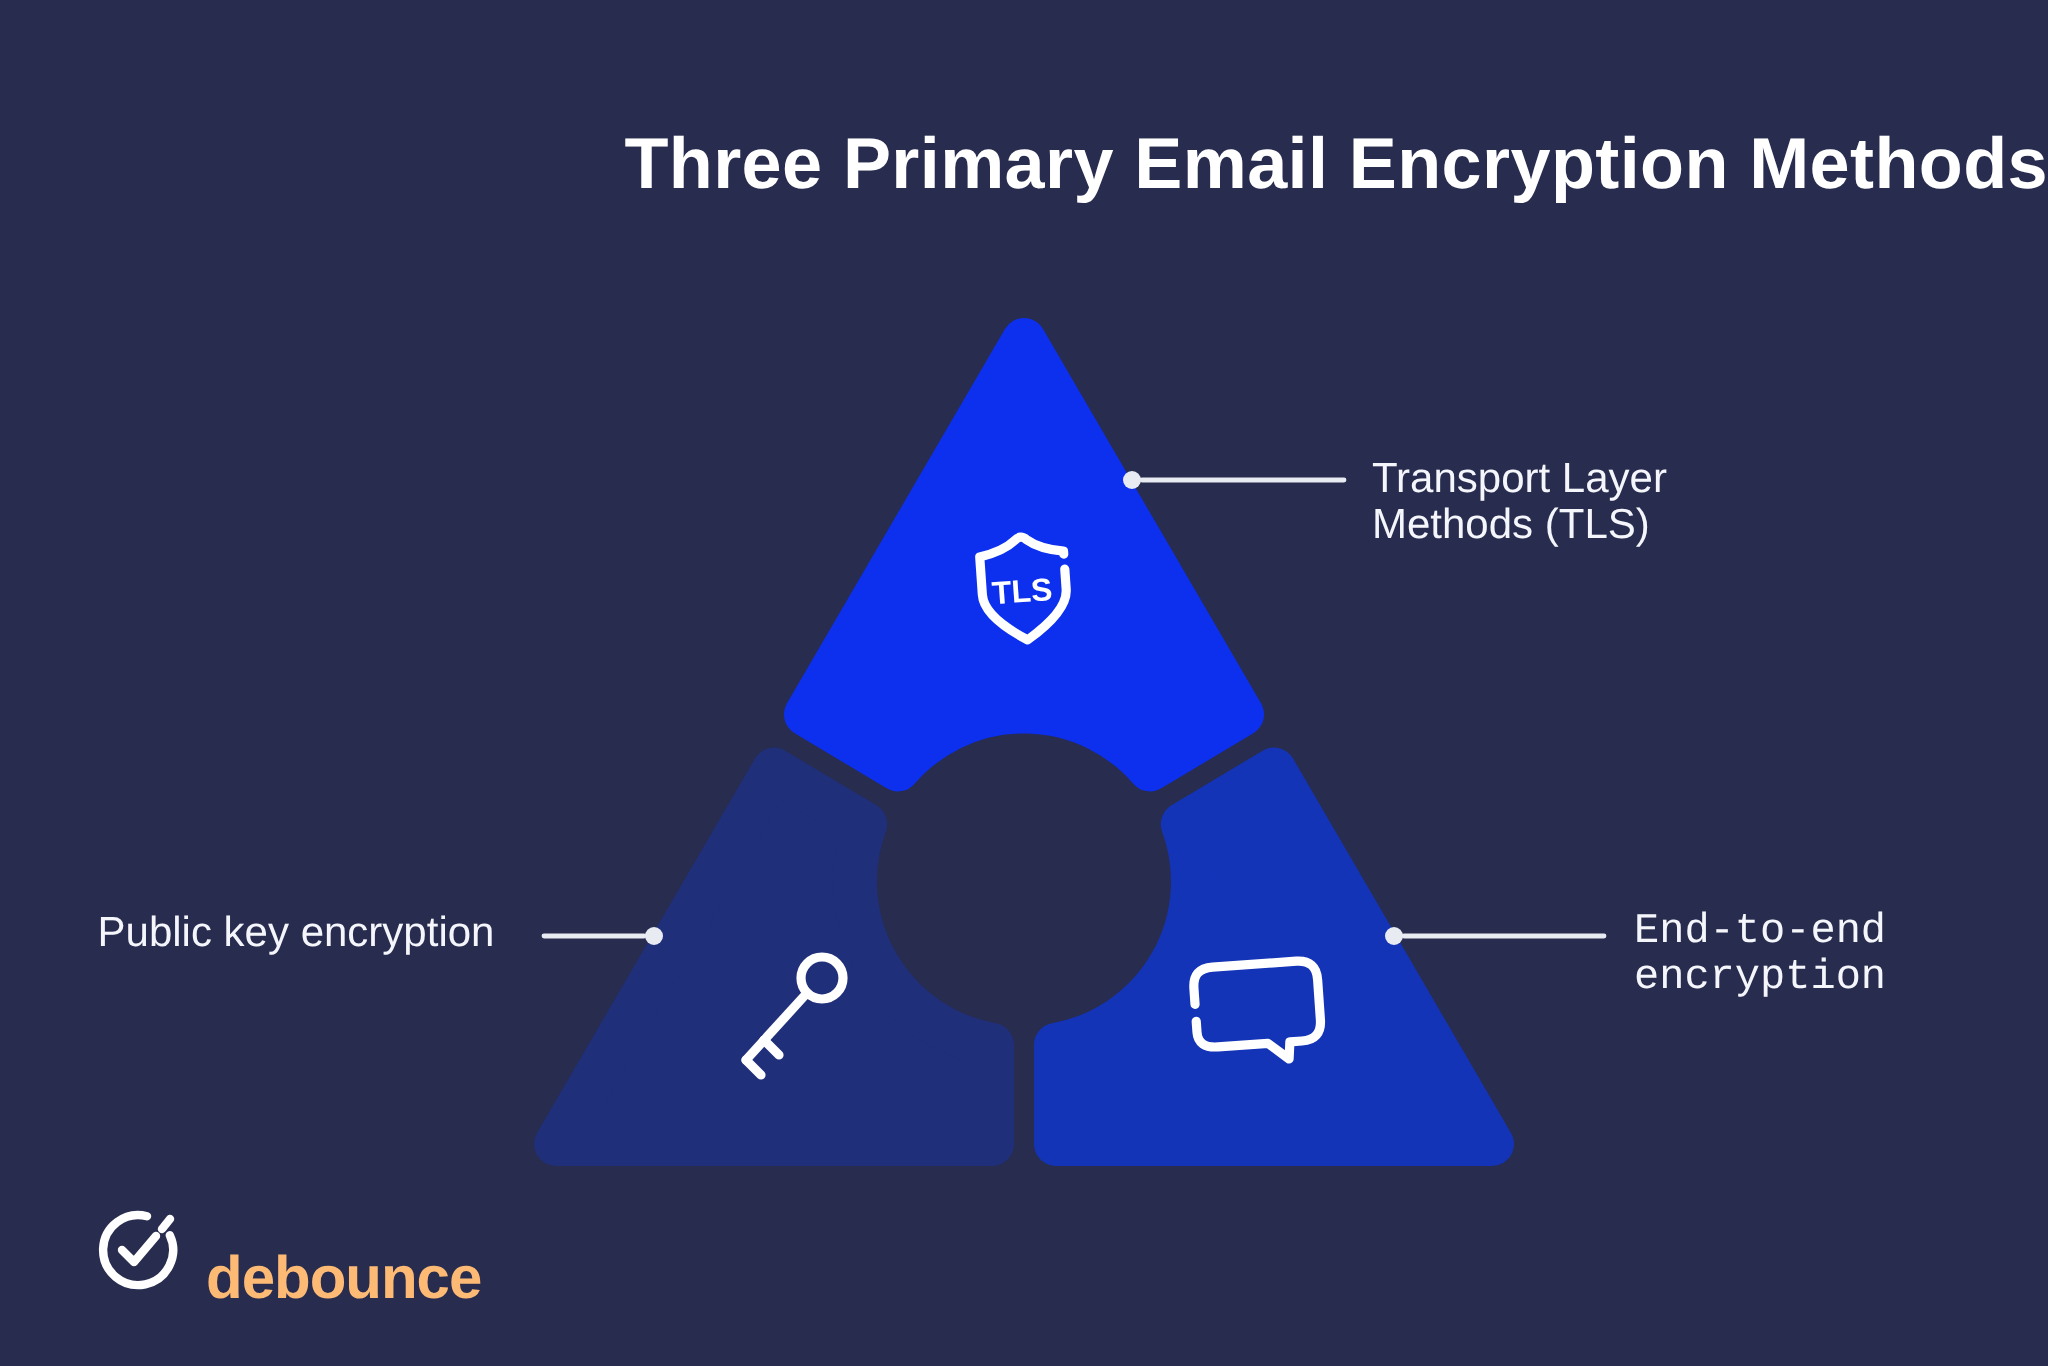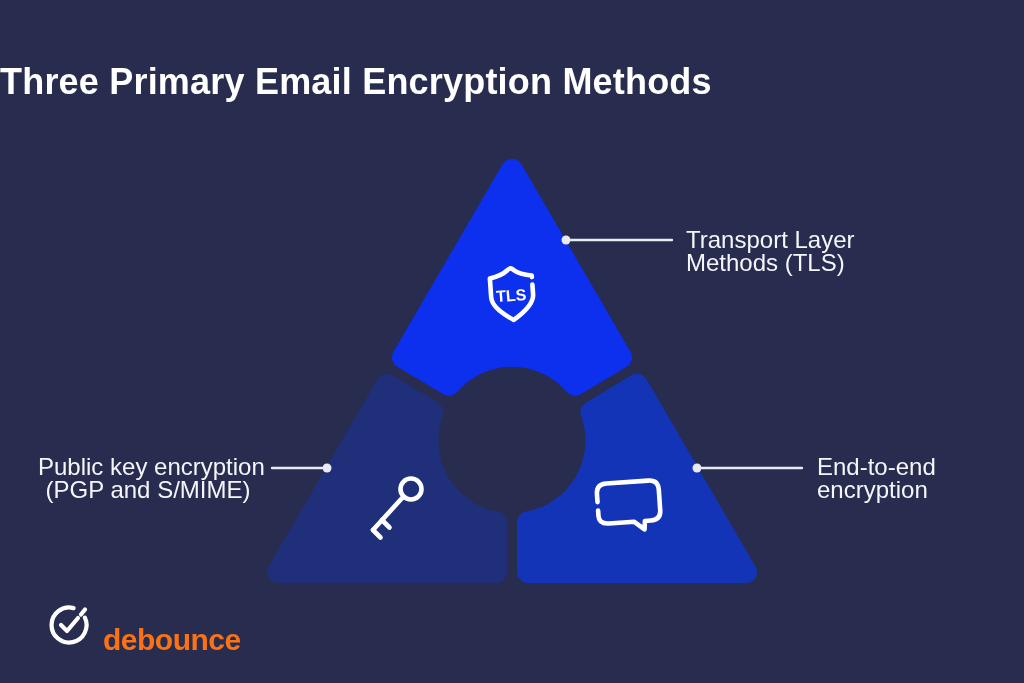--- a/index.html
+++ b/index.html
@@ -5,36 +5,36 @@
   html,body{margin:0;padding:0;}
   body{
     width:1024px;height:683px;position:relative;overflow:hidden;
     background:#282c4e;
     font-family:"Liberation Sans", sans-serif;
   }
   .stage{position:absolute;inset:0;}
   svg{position:absolute;left:0;top:0;}
   .title{
     position:absolute;left:0;top:61px;width:1024px;
-    text-align:left;color:#ffffff;
+    text-align:right;color:#ffffff;
     font-size:36px;font-weight:700;letter-spacing:.2px;
   }
   .callout-label{
-    position:absolute;color:#f4f6fc;font-size:24px;line-height:23px;
+    position:absolute;color:#f4f6fc;font-size:21px;line-height:23px;
     font-weight:400;white-space:nowrap;
   }
   .label-tls{left:686px;top:228px;text-align:left;}
   .label-pgp{left:38px;top:455px;width:220px;text-align:center;}
-  .label-e2e{left:817px;top:455px;text-align:left;}
+  .label-e2e{left:817px;top:455px;text-align:left;font-family:Liberation Mono, monospace;}
   .brand{
     position:absolute;left:48px;top:601px;height:46px;
     display:flex;align-items:center;gap:11px;
   }
   .brand-word{
-    color:#f97316;font-size:30px;font-weight:700;letter-spacing:-.5px;margin-top:32px;
+    color:#fdba74;font-size:30px;font-weight:700;letter-spacing:-.5px;margin-top:32px;
   }
   .badge-text{
     font-family:"Liberation Sans", sans-serif;
     font-weight:700;font-size:16px;
   }
 </style>
 </head>
 <body>
 
 <div class="stage">
@@ -83,21 +83,20 @@
 
   <div class="title">Three Primary Email Encryption Methods</div>
 
   <div class="callout-label label-tls">
     <div>Transport Layer</div>
     <div>Methods (TLS)</div>
   </div>
 
   <div class="callout-label label-pgp">
     <div>Public key encryption</div>
-    <div>(PGP and S/MIME)</div>
   </div>
 
   <div class="callout-label label-e2e">
     <div>End-to-end</div>
     <div>encryption</div>
   </div>
 
   <div class="brand">
     <svg width="44" height="44" viewBox="0 0 44 44" style="position:static">
       <path d="M36.9,15.6 A17.5,17.5 0 1 1 25.5,6.1" fill="none" stroke-width="4.2" stroke-linecap="round" stroke="#ffffff"></path>

